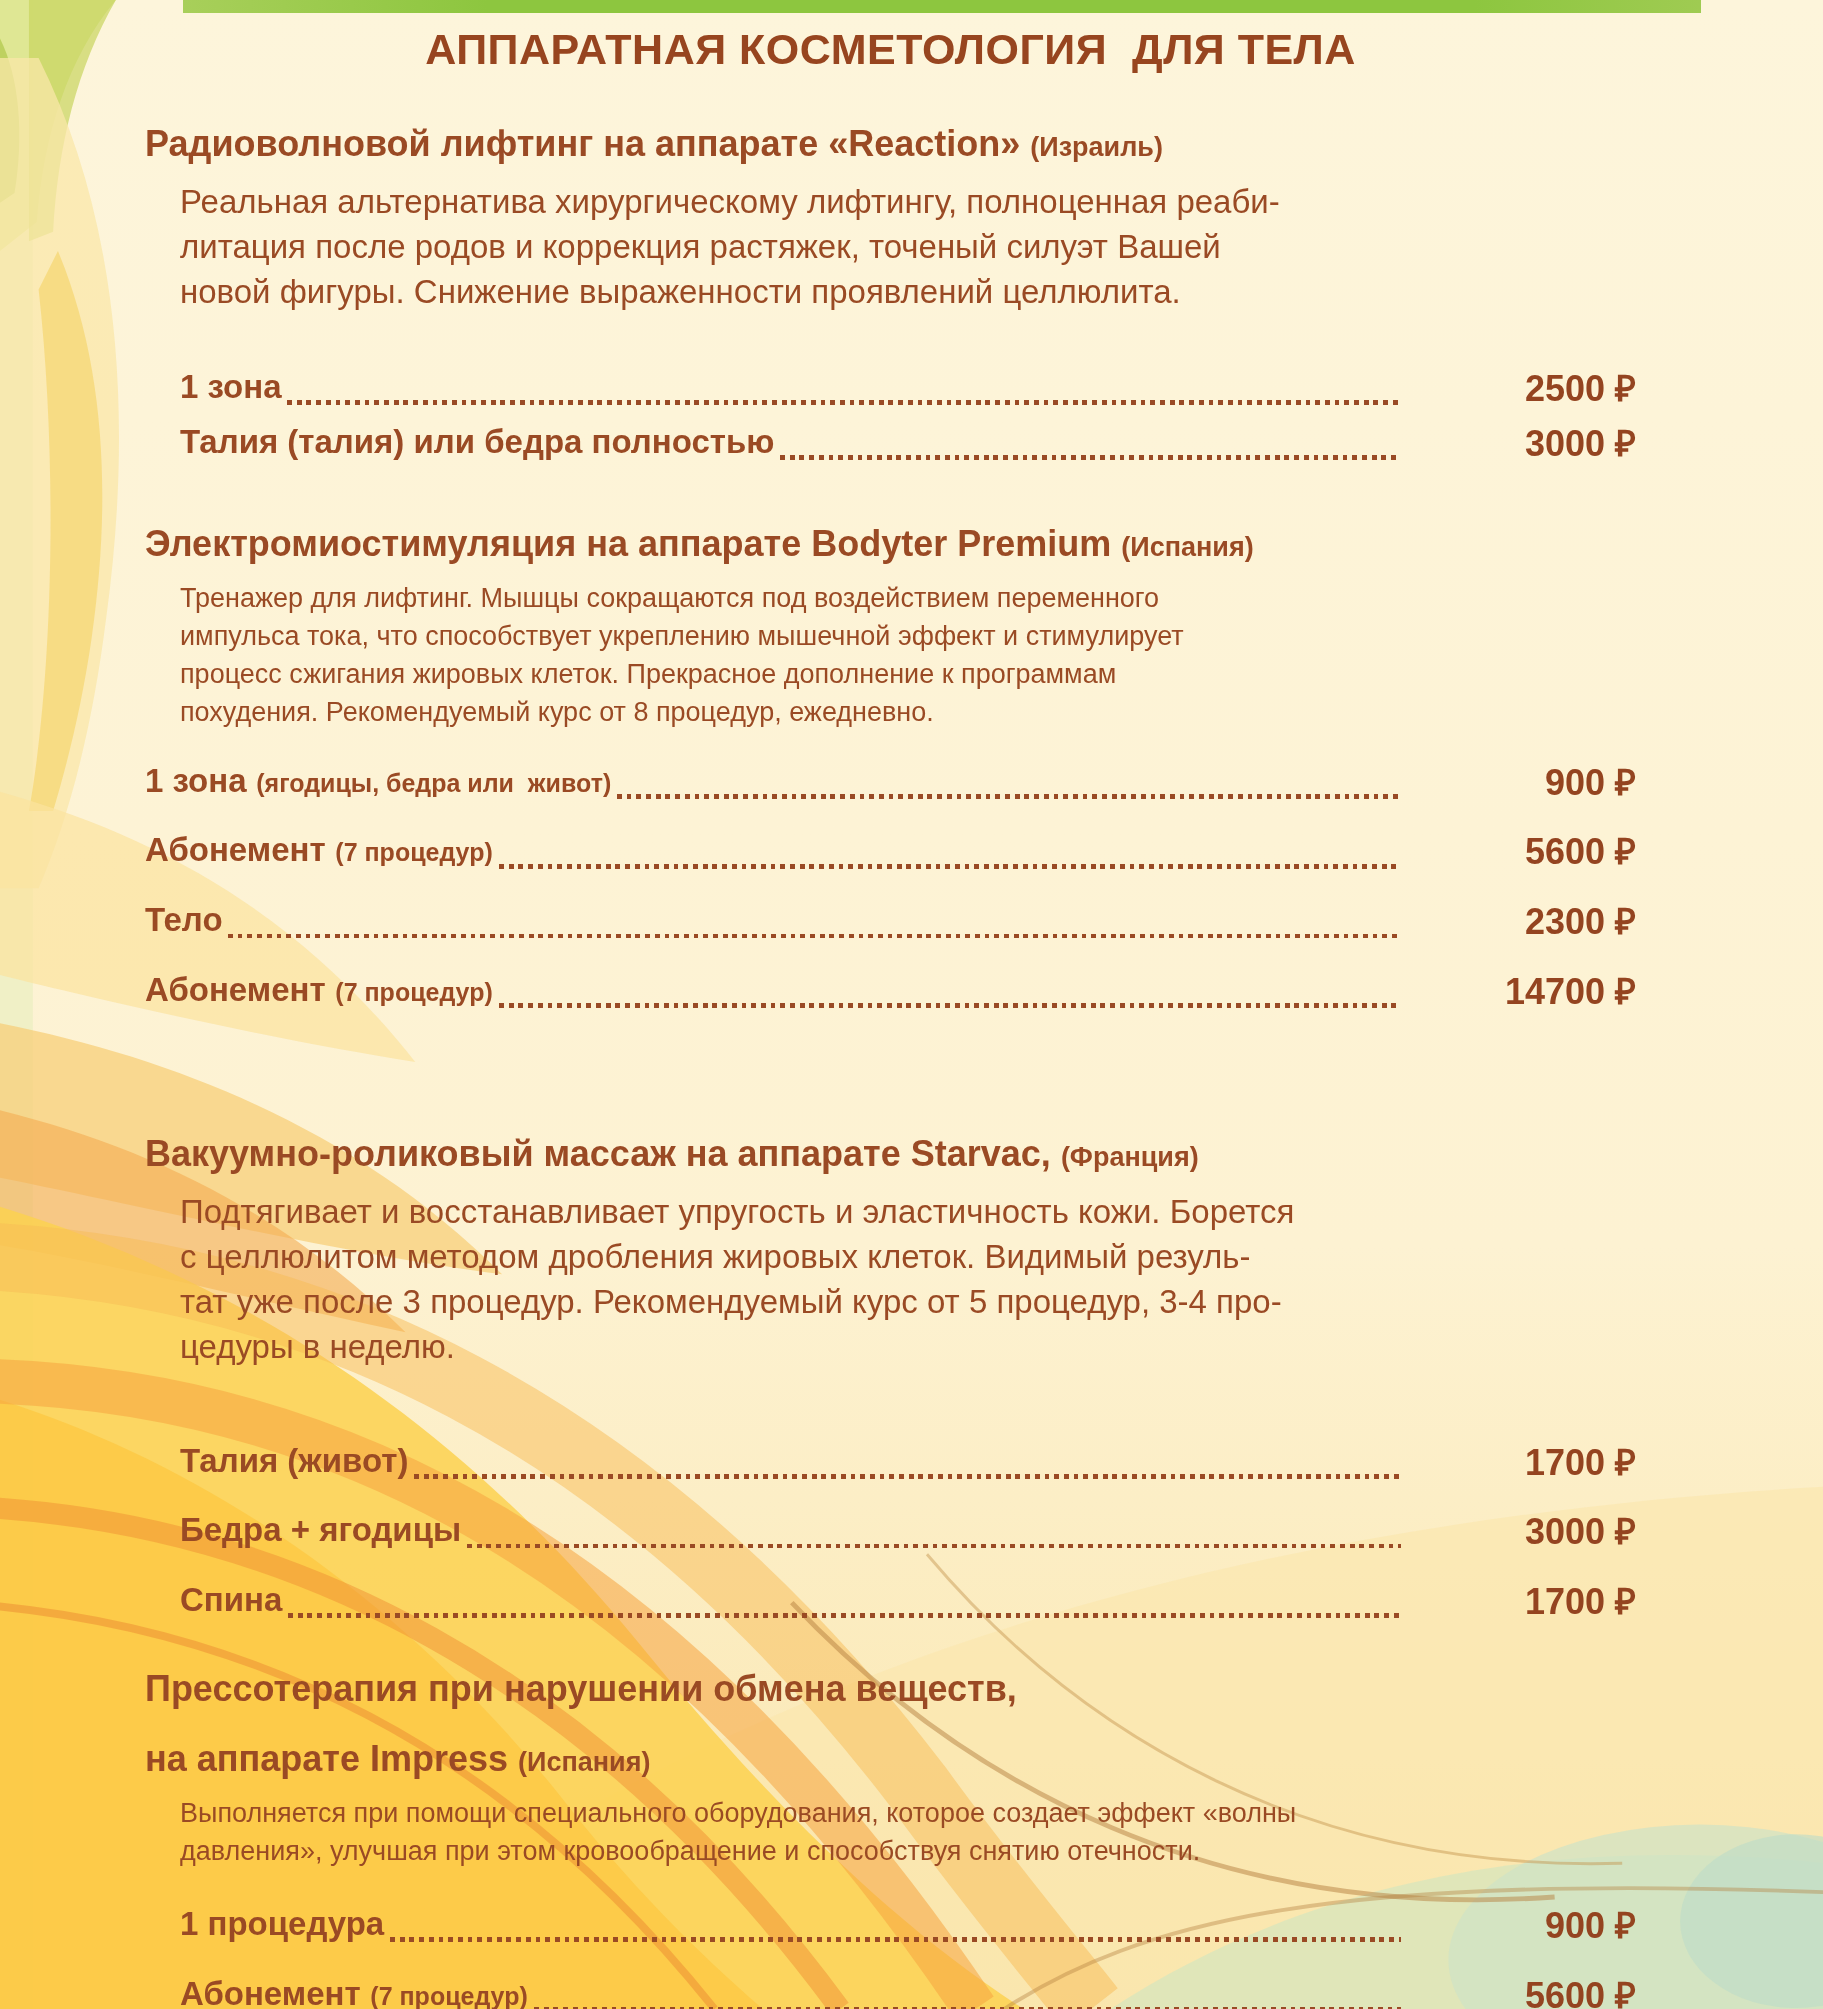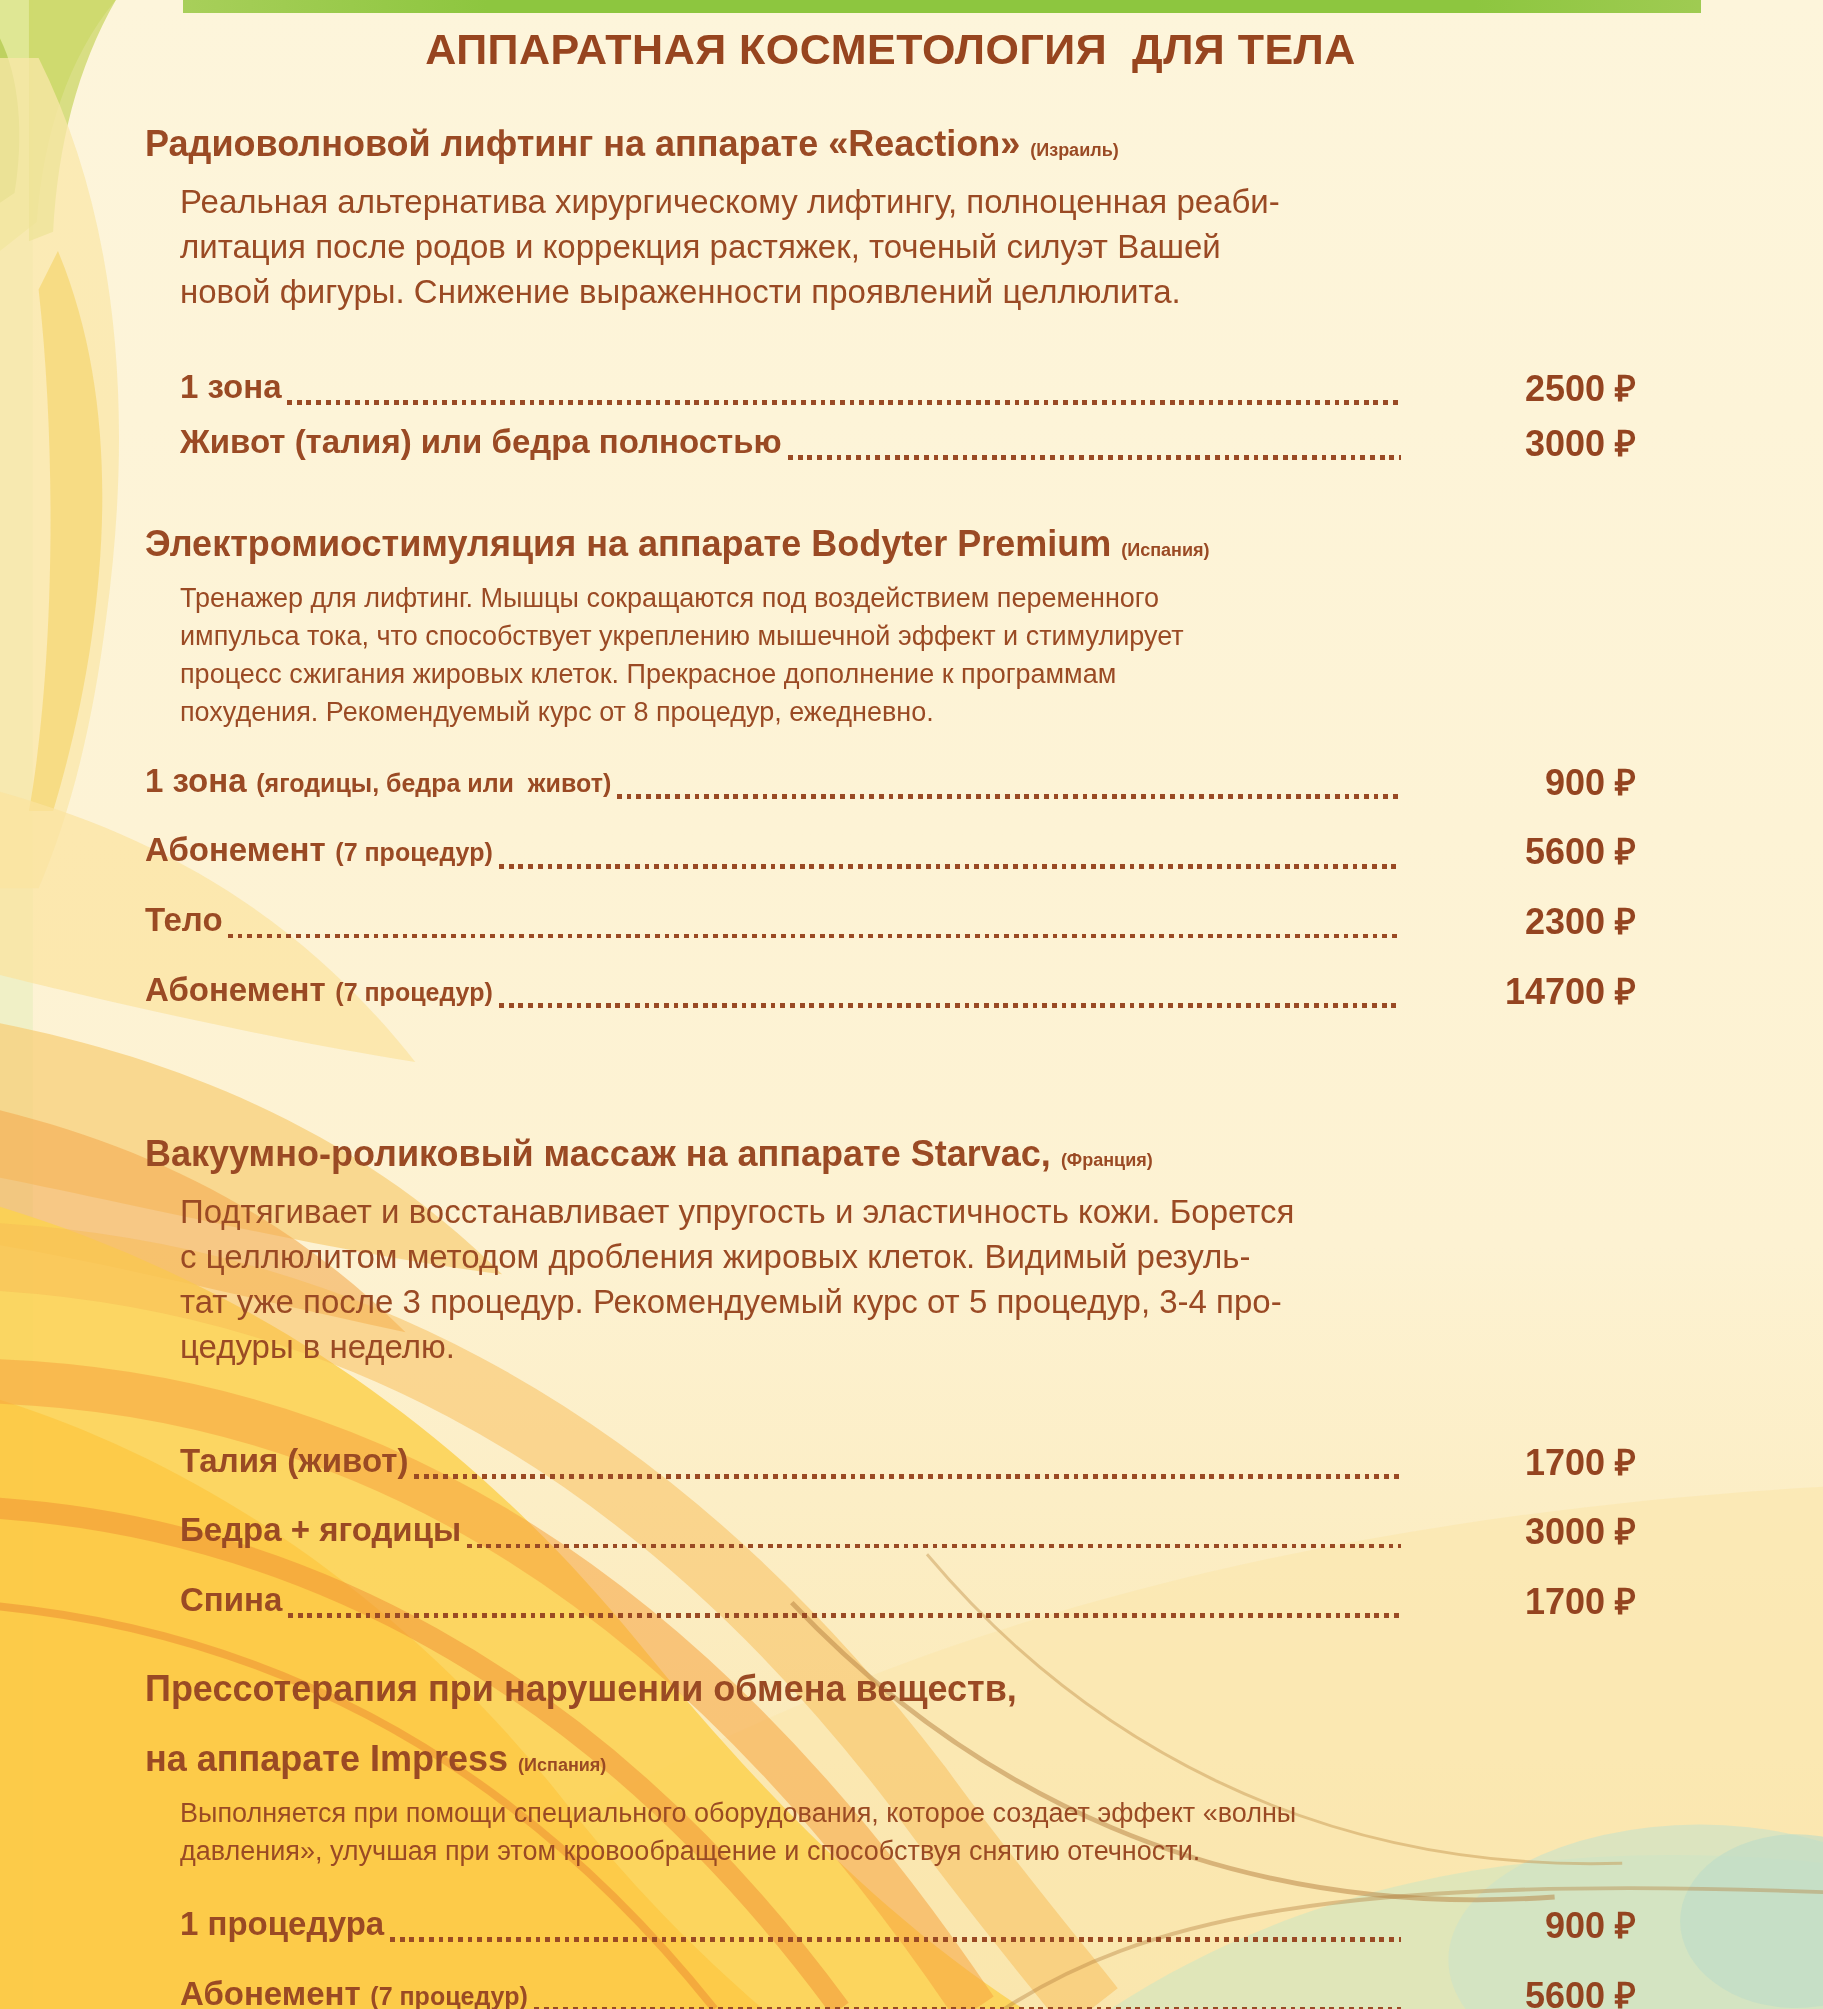--- a/index.html
+++ b/index.html
@@ -46,21 +46,21 @@
   }
   .sec { margin: 0; }
   .sec-heading {
     margin: 0;
     font-size: 36px;
     font-weight: bold;
     color: #9a4a24;
     line-height: 1.2;
   }
   .sec-origin {
-    font-size: 18px;
+    font-size: 27px;
     font-weight: bold;
     white-space: pre;
   }
   .s1 .sec-heading { margin-top: 48px; }
   .s2 { margin-top: 54px; }
   .s3 { margin-top: 116px; }
   .s4 { margin-top: 41px; }
   .h2-second { margin-top: 27px; }
   .desc { margin-top: 13.5px; }
   .desc-lg { font-size: 33px; line-height: 45px; }
@@ -159,21 +159,21 @@
         <div class="desc-line">литация после родов и коррекция растяжек, точеный силуэт Вашей</div>
         <div class="desc-line">новой фигуры. Снижение выраженности проявлений целлюлита.</div>
       </div>
       <div class="rows rows-tight indent">
         <div class="price-row">
           <span class="row-label"><span class="label-main">1 зона</span></span>
           <span class="dots"></span>
           <span class="price">2500 ₽</span>
         </div>
         <div class="price-row">
-          <span class="row-label"><span class="label-main">Живот (талия) или бедра полностью</span></span>
+          <span class="row-label"><span class="label-main">Талия (талия) или бедра полностью</span></span>
           <span class="dots"></span>
           <span class="price">3000 ₽</span>
         </div>
       </div>
     </section>
 
     <section class="sec s2">
       <h2 class="sec-heading"><span class="sec-title">Электромиостимуляция на аппарате Bodyter Premium</span> <span class="sec-origin">(Испания)</span></h2>
       <div class="desc desc-sm indent">
         <div class="desc-line">Тренажер для лифтинг. Мышцы сокращаются под воздействием переменного</div>

